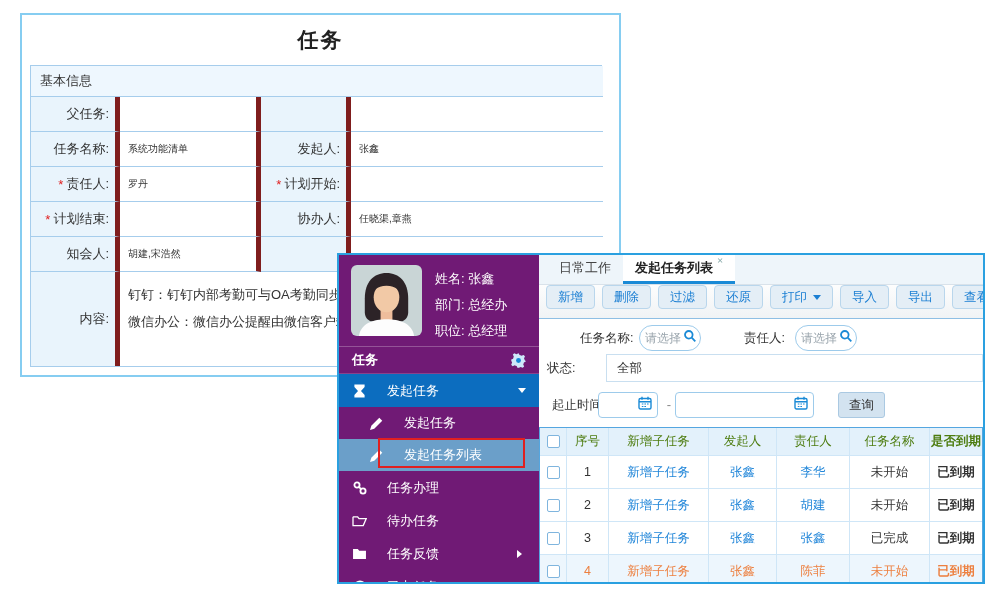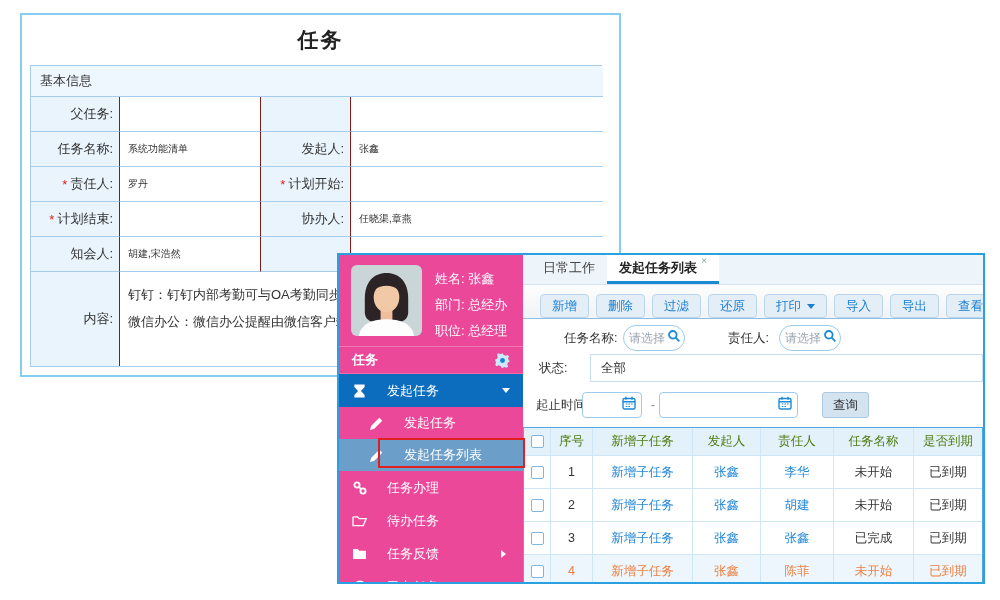--- a/index.html
+++ b/index.html
@@ -23,21 +23,21 @@
     color: #222; margin-top: 11px; letter-spacing: 2px;
   }
   .fgrid {
     position: absolute; left: 8px; top: 50px; width: 572px;
     display: grid;
     grid-template-columns: 89px 141px 90px 252px;
     grid-template-rows: 31px 35px 35px 35px 35px 35px 94px;
     border: 1px solid #a6cdec;
     background: #fff;
   }
-  .fgrid > div { border-right: 1px solid #7f1d1d; border-bottom: 1px solid #a6cdec; }
+  .fgrid > div { border-right: 5px solid #7f1d1d; border-bottom: 1px solid #a6cdec; }
   .fgrid > div.lastcol { border-right: none; }
   .fgrid > div.lastrow { border-bottom: none; }
   .fsection {
     grid-column: 1 / 5; background: #eef7fe; display: flex; align-items: center;
     padding-left: 9px; font-size: 13px; color: #333;
   }
   .flabel {
     background: #e9f4fc; display: flex; align-items: center; justify-content: flex-end;
     padding-right: 6px; font-size: 13px; color: #333; white-space: nowrap; overflow: hidden;
   }
@@ -53,21 +53,21 @@
 
   
   .app-window {
     position: absolute; left: 337px; top: 253px;
     width: 648px; height: 331px;
     border: 2px solid #2aa0e0; background: #fff;
     display: flex; z-index: 5; overflow: hidden;
   }
 
   
-  .sidebar { width: 184px; flex-shrink: 0; background: #ec4899; color: #fff; overflow: hidden; }
+  .sidebar { width: 200px; flex-shrink: 0; background: #701a75; color: #fff; overflow: hidden; }
   .profile {
     height: 92px; padding: 10px 10px 10px 12px; display: flex;
     border-bottom: 1px solid rgba(255,255,255,.25);
   }
   .avatar { width: 71px; height: 71px; border-radius: 6px; overflow: hidden; flex-shrink: 0; }
   .profile-info { margin-left: 13px; font-size: 13px; line-height: 26px; padding-top: 1px; white-space: nowrap; }
   .side-section {
     height: 27px; display: flex; align-items: center; padding: 0 13px;
     font-size: 13px; font-weight: bold; border-bottom: 1px solid rgba(255,255,255,.18);
   }
@@ -92,21 +92,21 @@
   .tab {
     font-size: 13px; color: #444; display: flex; align-items: flex-start;
     padding: 4px 12px; position: relative; font-family: Liberation Serif, serif;
   }
   .tab.active {
     font-weight: bold; color: #222; background: #fff;
     border-bottom: 3px solid #1a8ad6;
   }
   .tab-close { font-size: 11px; color: #8aa; margin-left: 4px; position: relative; top: -5px; }
   .toolbar {
-    height: 34px; display: flex; align-items: flex-end; padding-left: 17px; gap: 7px;
+    height: 34px; display: flex; align-items: flex-start; padding-left: 7px; gap: 7px;
     background: linear-gradient(#fdfdfd, #f0f3f5);
     border-bottom: 1px solid #8fbfe4; flex-shrink: 0;
   }
   .tbtn {
     background: #e4eef6; border: 1px solid #b9d6ec; border-radius: 4px;
     color: #1b7fd3; font-size: 12.5px; padding: 0 11px; height: 24px;
     display: flex; align-items: center; gap: 6px; white-space: nowrap; cursor: pointer;
     font-family: inherit;
   }
   .print-caret { width: 0; height: 0; border: 4px solid transparent; border-top: 5px solid #1b7fd3; margin-top: 4px; }
@@ -142,21 +142,21 @@
   .trow { display: flex; height: 33px; border-bottom: 1px solid #cfe6f7; background: #fff; }
   .trow.head { height: 28px; background: #e3f1fb; }
   .trow.hl { background: #edf6fd; }
   .tc {
     display: flex; align-items: center; justify-content: center;
     border-right: 1px solid #cfe6f7; font-size: 12.5px; color: #333;
     overflow: hidden; white-space: nowrap; flex-shrink: 0;
   }
   .tc.c0 { width: 27px; } .tc.c1 { width: 42px; } .tc.c2 { width: 100px; font-family: Liberation Serif, serif; }
   .tc.c3 { width: 68px; } .tc.c4 { width: 73px; } .tc.c5 { width: 80px; }
-  .tc.c6 { flex: 1; border-right: none; }
+  .tc.c6 { flex: 1; border-right: none; font-weight: bold; }
   .trow.head .tc { color: #4d7c0f; }
   .link { color: #2186d9; cursor: pointer; }
   .trow.hl .tc, .trow.hl .link { color: #ed8040; }
   .checkbox {
     width: 13px; height: 13px; background: #fff;
     border: 1px solid #7fb5de; border-radius: 2px; cursor: pointer;
   }
 
   
   .annotation {
@@ -369,21 +369,21 @@
       <div class="sel-box" style="left:256px; top:6px; width:62px;">
         <span class="ph">请选择</span>
         <span>
           <svg width="14" height="14" viewBox="0 0 14 14" fill="none" stroke="#1a8ad6" stroke-width="1.8">
               <circle cx="5.8" cy="5.8" r="3.8"></circle>
               <path d="M8.7 8.7l3.6 3.6"></path>
             </svg>
         </span>
       </div>
 
-      <div class="flt-label" style="left:16px; top:36px;">状态:</div>
+      <div class="flt-label" style="left:8px; top:36px;">状态:</div>
       <div class="status-box">
         <span>全部</span>
       </div>
 
       <div class="flt-label" style="left:13px; top:73px;">起止时间:</div>
       <div class="date-box" style="left:59px; width:60px;">
         <span>
           <svg width="14" height="14" viewBox="0 0 14 14" fill="none" stroke="#1a8ad6" stroke-width="1.4">
               <rect x="1" y="2.5" width="12" height="10.5" rx="1.5"></rect>
               <path d="M1 5.7h12M4 .8v3M10 .8v3"></path>

